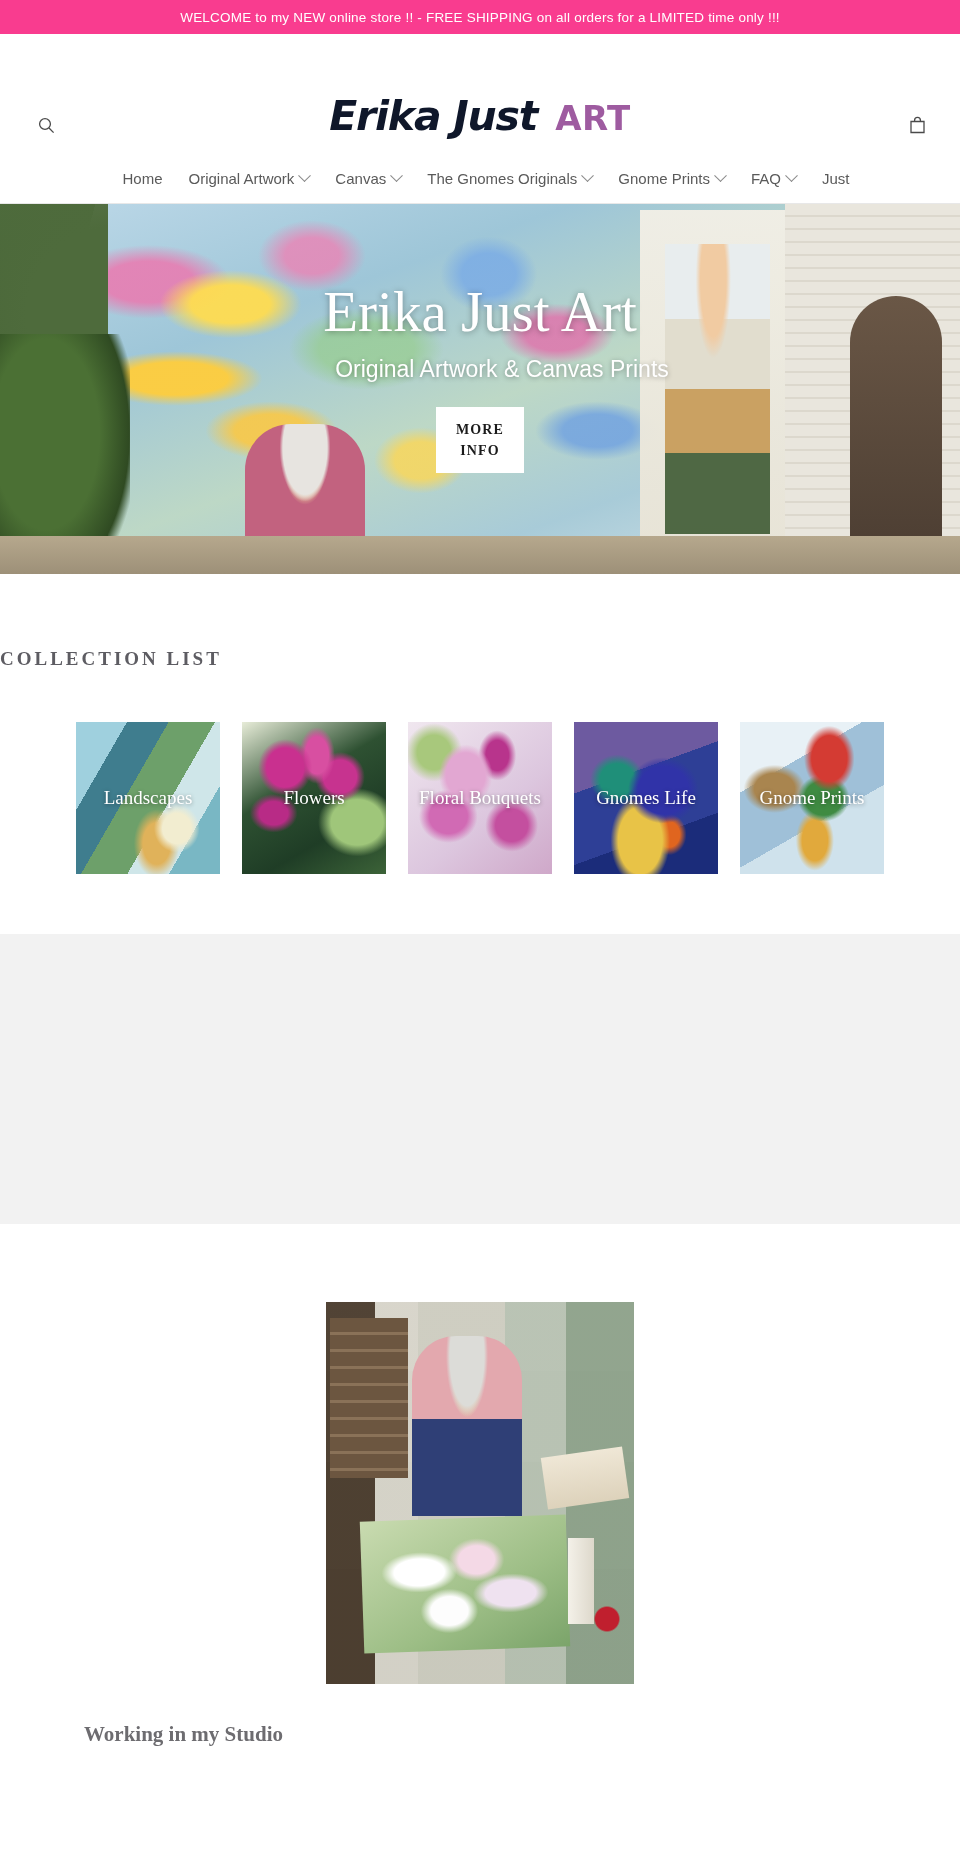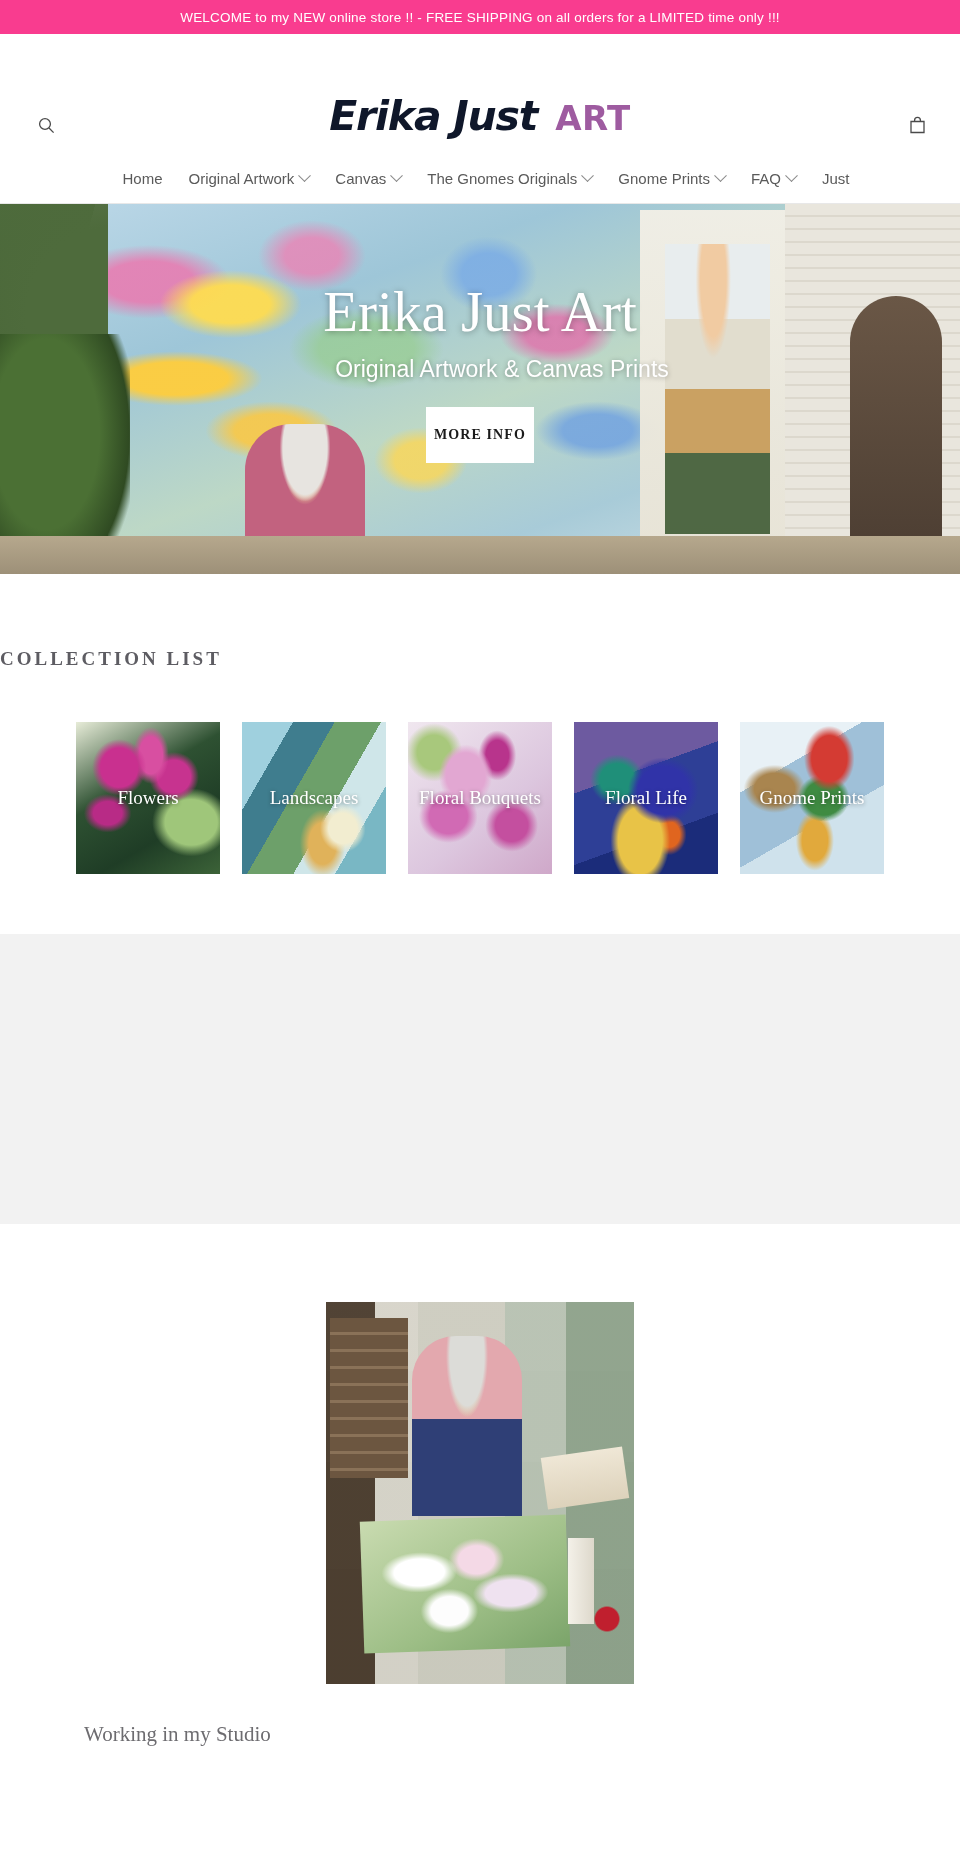--- a/index.html
+++ b/index.html
@@ -196,21 +196,21 @@
   .hero-sub {
     margin-top: 14px;
     font-family: "Liberation Sans", sans-serif;
     font-size: 23px;
     color: #ffffff;
     text-shadow: 0 1px 5px rgba(0,0,0,.35);
     margin-left: 44px;
   }
   .hero-btn {
     margin-top: 24px;
-    width: 108px;
+    width: 88px;
     min-height: 56px;
     background: #ffffff;
     color: #1b1b1b;
     border: none;
     font-family: "Liberation Serif", serif;
     font-size: 14px;
     letter-spacing: 1.1px;
     font-weight: bold;
     line-height: 1.5;
     padding: 12px 6px;
@@ -305,20 +305,21 @@
   
   .grey-band {
     height: 290px;
     background: #f2f2f2;
   }
 
   
   .studio {
     padding: 78px 0 0 0;
     background: #fff;
+    font-weight: bold;
   }
   .studio-photo-wrap {
     display: flex;
     justify-content: center;
   }
   .studio-photo {
     width: 308px;
     height: 382px;
     position: relative;
     overflow: hidden;
@@ -450,37 +451,37 @@
     <p class="hero-sub">Original Artwork &amp; Canvas Prints</p>
     <button class="hero-btn">MORE INFO</button>
   </div>
 </section>
 
 <section class="collections">
   <h2 class="section-title">COLLECTION LIST</h2>
   <div class="collection-grid">
 
     <div class="collection-card">
+      <div class="collection-img img-landscapes"></div>
+      <div class="collection-label">Landscapes</div>
+    </div>
+
+    <div class="collection-card">
       <div class="collection-img img-flowers"></div>
       <div class="collection-label">Flowers</div>
-    </div>
-
-    <div class="collection-card">
-      <div class="collection-img img-landscapes"></div>
-      <div class="collection-label">Landscapes</div>
     </div>
 
     <div class="collection-card">
       <div class="collection-img img-bouquets"></div>
       <div class="collection-label">Floral Bouquets</div>
     </div>
 
     <div class="collection-card">
       <div class="collection-img img-stilllife"></div>
-      <div class="collection-label">Floral Life</div>
+      <div class="collection-label">Gnomes Life</div>
     </div>
 
     <div class="collection-card">
       <div class="collection-img img-gnome"></div>
       <div class="collection-label">Gnome Prints</div>
     </div>
 
   </div>
 </section>
 

